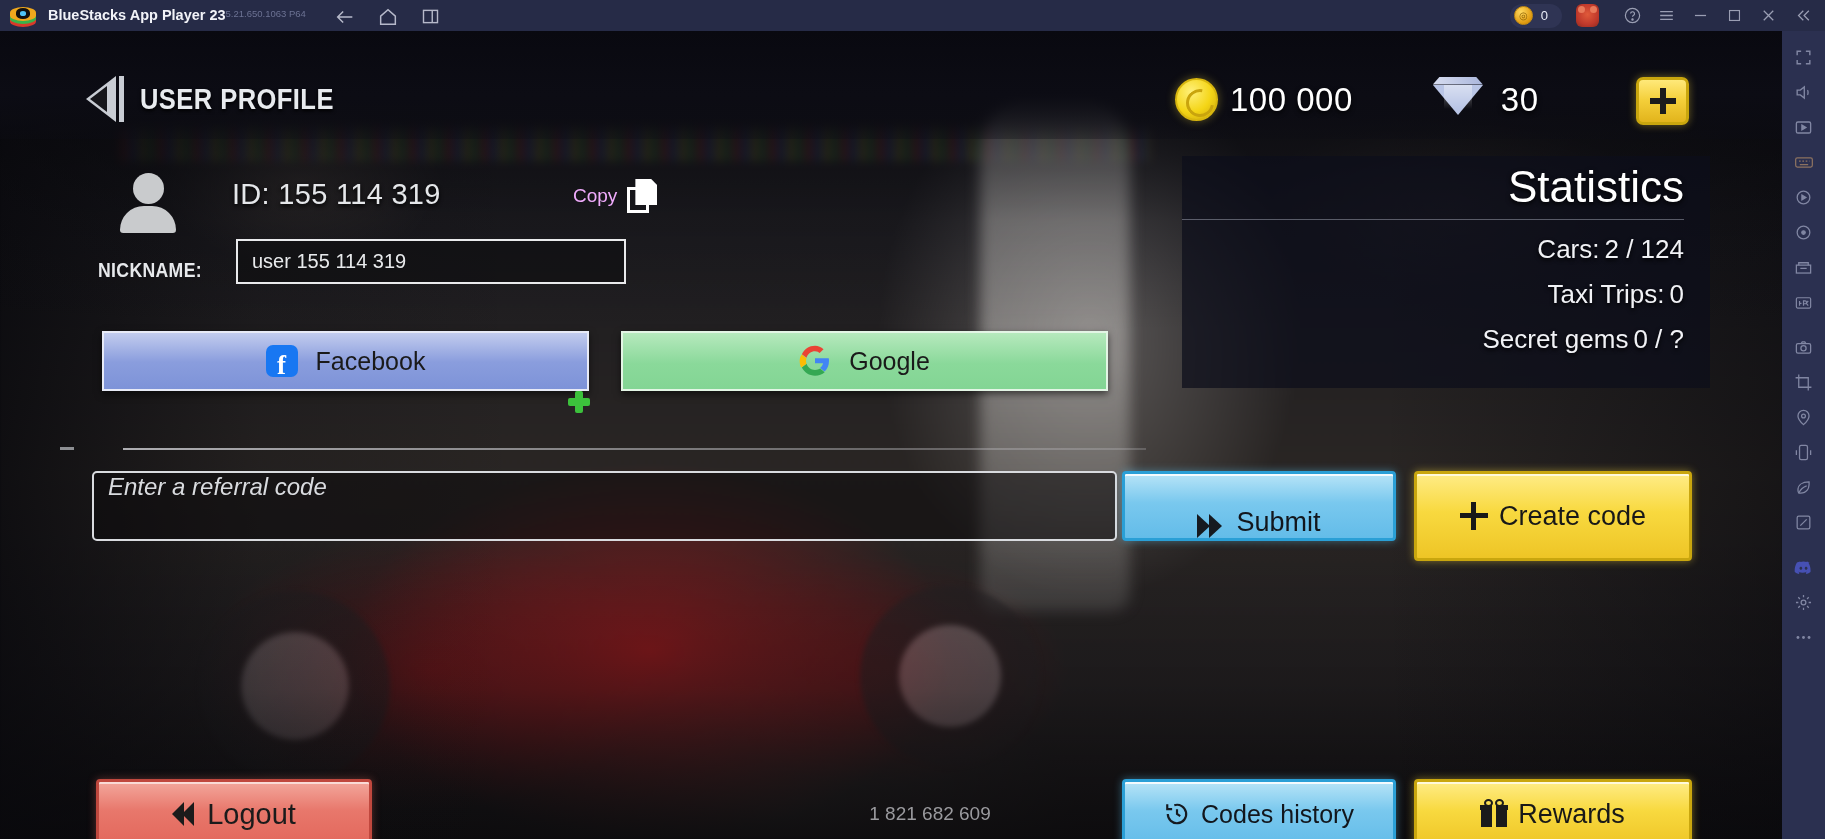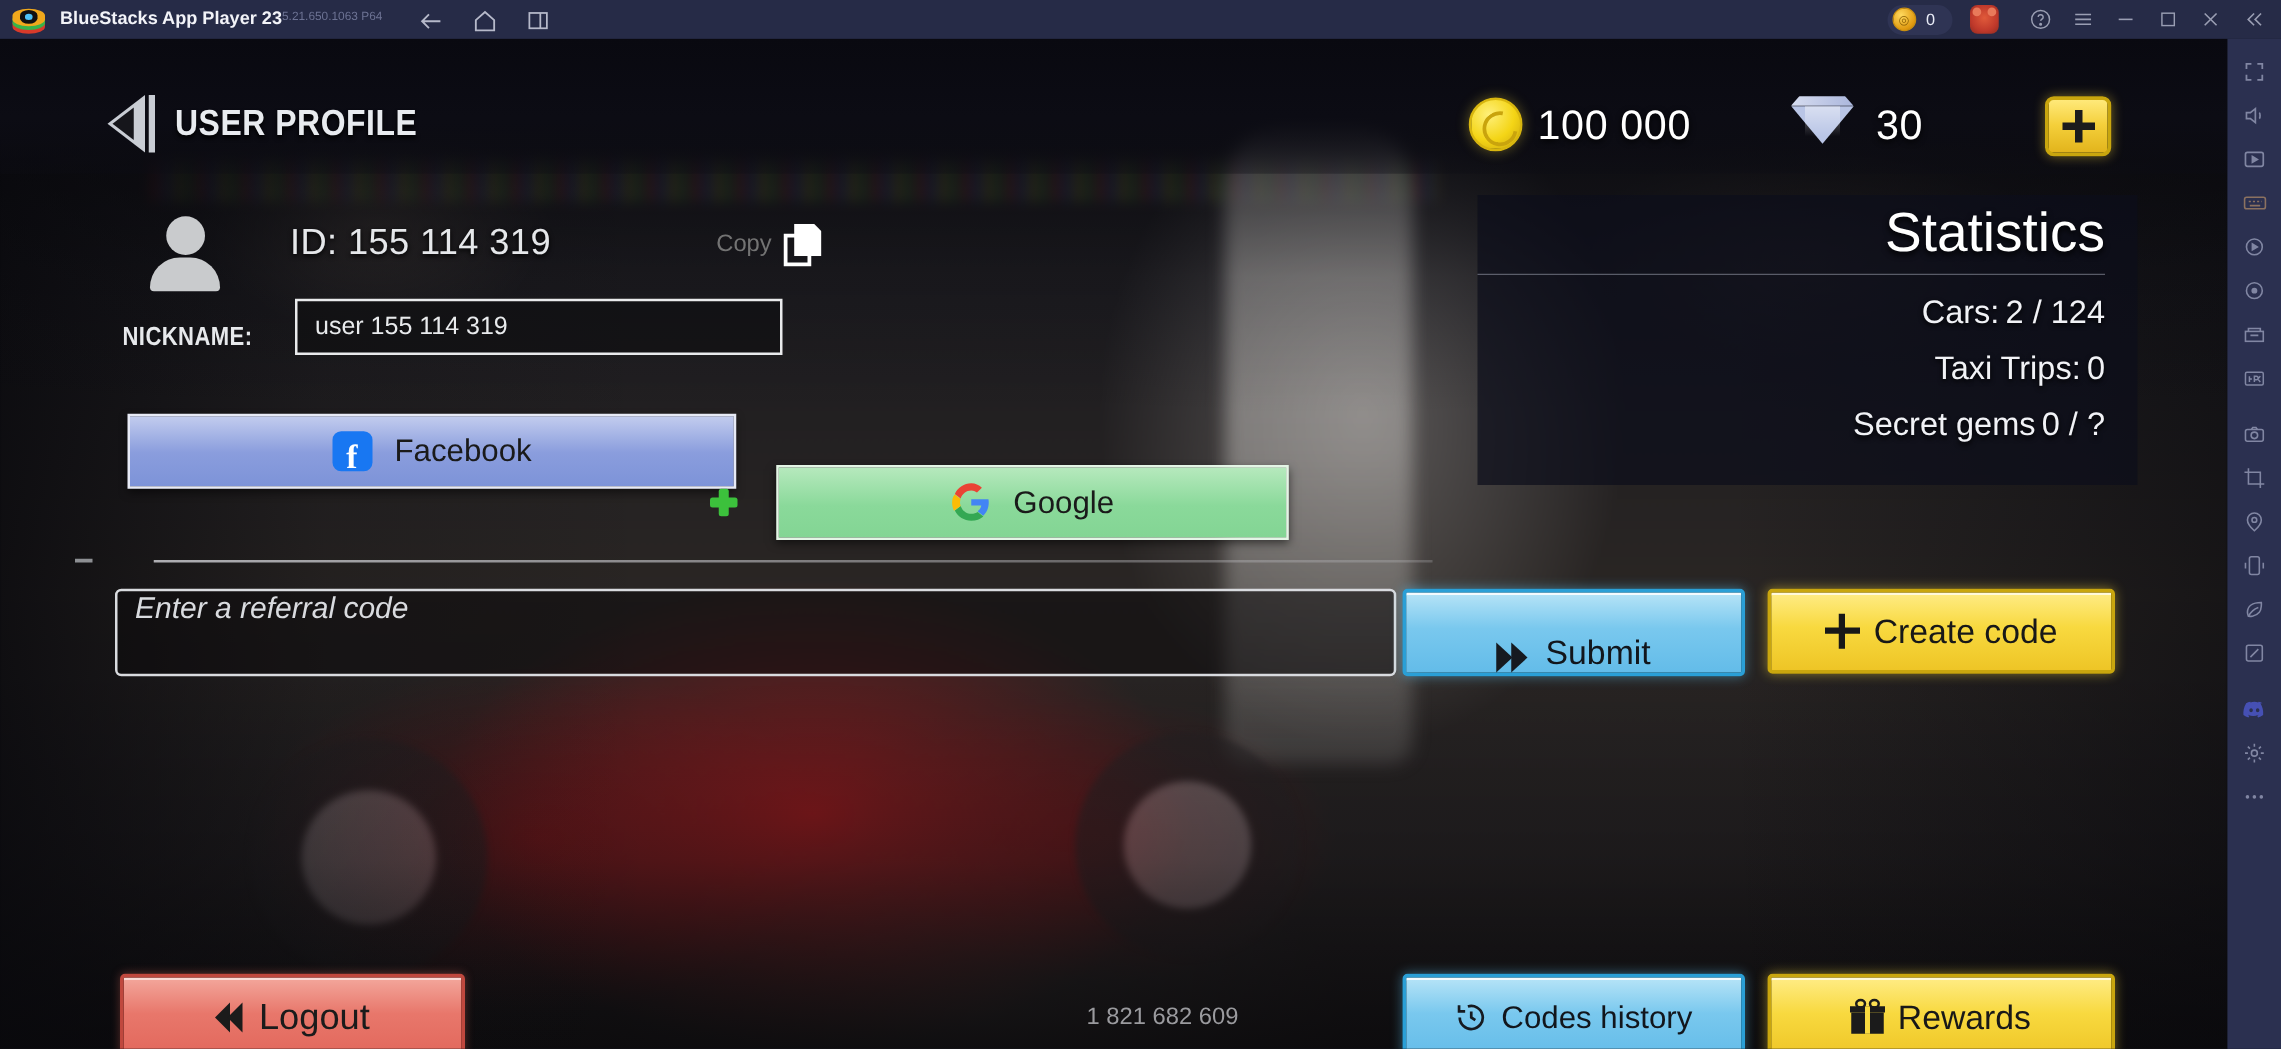--- a/index.html
+++ b/index.html
@@ -208,21 +208,21 @@
   .nickname-label {
     position:absolute; left:98px; top:227px; font-size: 21px; font-weight: bold;
     color: #e7e9ec; letter-spacing: .4px; transform: scaleX(.84); transform-origin: left center;
     font-family: "Liberation Sans Narrow", "Liberation Sans", sans-serif;
   }
   .id-text {
     position:absolute; left:232px; top:147px; font-size: 29px; color: #e5e7ea;
     text-shadow: 0 2px 4px #000; letter-spacing: .3px;
   }
   .copy-wrap { position:absolute; left:573px; top:148px; display:flex; align-items:center; gap:10px; cursor:pointer; }
-  .copy-txt { font-size: 19px; color: #737373; }
+  .copy-txt { font-size: 19px; color: #f0abfc; }
   .copy-ico { position:relative; width: 30px; height: 34px; }
   .copy-ico .pg1 {
     position:absolute; left:0; bottom:0; width: 22px; height: 26px;
     border: 3px solid #fff; background: transparent;
   }
   .copy-ico .pg2 {
     position:absolute; right:0; top:0; width: 22px; height: 26px; background: #fff;
     clip-path: polygon(0 0, 72% 0, 100% 24%, 100% 100%, 0 100%);
   }
   .nickname-input {
@@ -237,25 +237,24 @@
     position:absolute; height: 60px; display:flex; align-items:center; justify-content:center;
     gap: 18px; font-size: 25px; cursor:pointer;
   }
   .fb {
     left:102px; top:300px; width: 487px;
     background: linear-gradient(180deg, #c2ccee 0%, #8a9ddd 52%, #7d93d8 100%);
     border: 2px solid #e7eaf6; color: #1a1a1a;
     box-shadow: 0 3px 7px rgba(0,0,0,.55);
   }
   .gg {
-    left:621px; top:300px; width: 410px;
+    left:621px; top:300px; width: 487px;
     background: linear-gradient(180deg, #b6e9bd 0%, #8ad99a 55%, #83d594 100%);
     border: 2px solid #e3f5e5; color: #1a1a1a;
     box-shadow: 0 3px 7px rgba(0,0,0,.55);
-    margin-top: 41px;
   }
   .fb-ico {
     width: 32px; height: 32px; border-radius: 7px; background: #1877f2;
     color: #fff; font-family: "Liberation Serif", serif; font-weight: bold;
     font-size: 27px; display:flex; align-items:flex-end; justify-content:center; line-height: .9;
   }
   .gg-ico { width: 32px; height: 32px; position: relative; }
   .gg-ico svg { display:block; }
   .green-cross {
     position:absolute; left:568px; top:360px; width: 22px; height: 22px;
@@ -291,21 +290,21 @@
     background: linear-gradient(180deg, #ffec86 0%, #f8d93f 45%, #eec526 100%);
     border: 3px solid #c9a60e; color: #181818;
     box-shadow: 0 0 9px rgba(250,215,60,.45), inset 0 2px 0 rgba(255,255,255,.7);
   }
   .btn-red {
     background: linear-gradient(180deg, #f3a79c 0%, #e8776b 45%, #e2675b 100%);
     border: 3px solid #c0483e; color: #1b1b1b;
     box-shadow: 0 0 8px rgba(230,110,95,.35), inset 0 2px 0 rgba(255,255,255,.6);
   }
   .submit-btn { left:1122px; top:440px; width: 274px; height: 70px; font-size: 27px; align-items: flex-end; }
-  .create-btn { left:1414px; top:440px; width: 278px; height: 68px; font-size: 27px; }
+  .create-btn { left:1414px; top:440px; width: 278px; height: 90px; font-size: 27px; }
   .logout-btn { left:96px; top:748px; width: 276px; height: 70px; font-size: 29px; }
   .history-btn { left:1122px; top:748px; width: 274px; height: 70px; font-size: 25px; }
   .rewards-btn { left:1414px; top:748px; width: 278px; height: 70px; font-size: 27px; }
 
   .ico-dblarrow { width: 28px; height: 24px; position: relative; flex: none; }
   .ico-dblarrow::before, .ico-dblarrow::after {
     content:''; position:absolute; top:0;
     border-top: 12px solid transparent; border-bottom: 12px solid transparent;
     border-left: 13px solid #161a20;
   }

